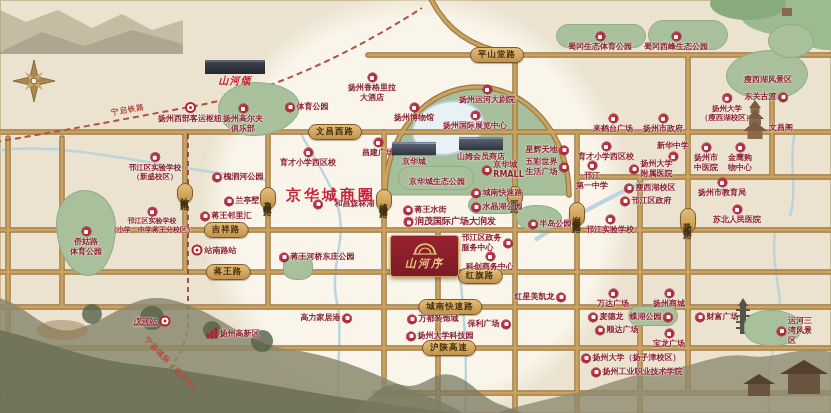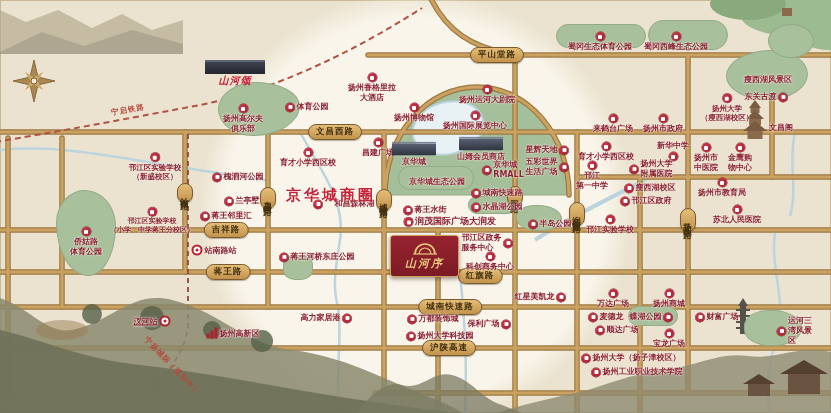--- a/index.html
+++ b/index.html
@@ -212,20 +212,21 @@
       <div class="pill" style="left: 450px; top: 307px;">城南快速路</div>
       <div class="pill" style="left: 449px; top: 348px;">沪陕高速</div>
       <div class="pill v" style="left: 185px; top: 193px;">站南路</div>
       <div class="pill v" style="left: 268px; top: 198px;">真州中路</div>
       <div class="pill v" style="left: 384px; top: 200px;">博物馆路</div>
       <div class="pill v" style="left: 515px; top: 196px;">国展路</div>
       <div class="pill v" style="left: 577px; top: 214px;">润扬快速路</div>
       <div class="pill v" style="left: 688px; top: 220px;">扬子江中路</div>
       <div class="rlabel" style="left: 128px; top: 110px; transform: translate(-50%, -50%) rotate(-10deg);">宁启铁路</div>
       <div class="rlabel" style="left: 172px; top: 366px; transform: translate(-50%, -50%) rotate(46deg);">宁扬城际（规划中）</div>
+      <div class="poi col" style="left: 190px; top: 113px;"><span class="station"></span><span>扬州西部客运枢纽</span></div>
       <div class="poi col" style="left: 243px; top: 119px;"><span class="badge"></span><span>扬州高尔夫
 俱乐部</span></div>
       <div class="poi row" style="left: 307px; top: 107px;"><span class="badge"></span><span>体育公园</span></div>
       <div class="poi col" style="left: 372px; top: 88px;"><span class="badge"></span><span>扬州香格里拉
 大酒店</span></div>
       <div class="poi col" style="left: 308px; top: 158px;"><span class="badge"></span><span>育才小学西区校</span></div>
       <div class="poi col" style="left: 378px; top: 148px;"><span class="badge"></span><span>昌建广场</span></div>
       <div class="poi col" style="left: 414px; top: 113px;"><span class="badge"></span><span>扬州博物馆</span></div>
       <div class="poi col" style="left: 487px; top: 95px;"><span class="badge"></span><span>扬州运河大剧院</span></div>
       <div class="poi col" style="left: 475px; top: 121px;"><span class="badge"></span><span>扬州国际展览中心</span></div>

